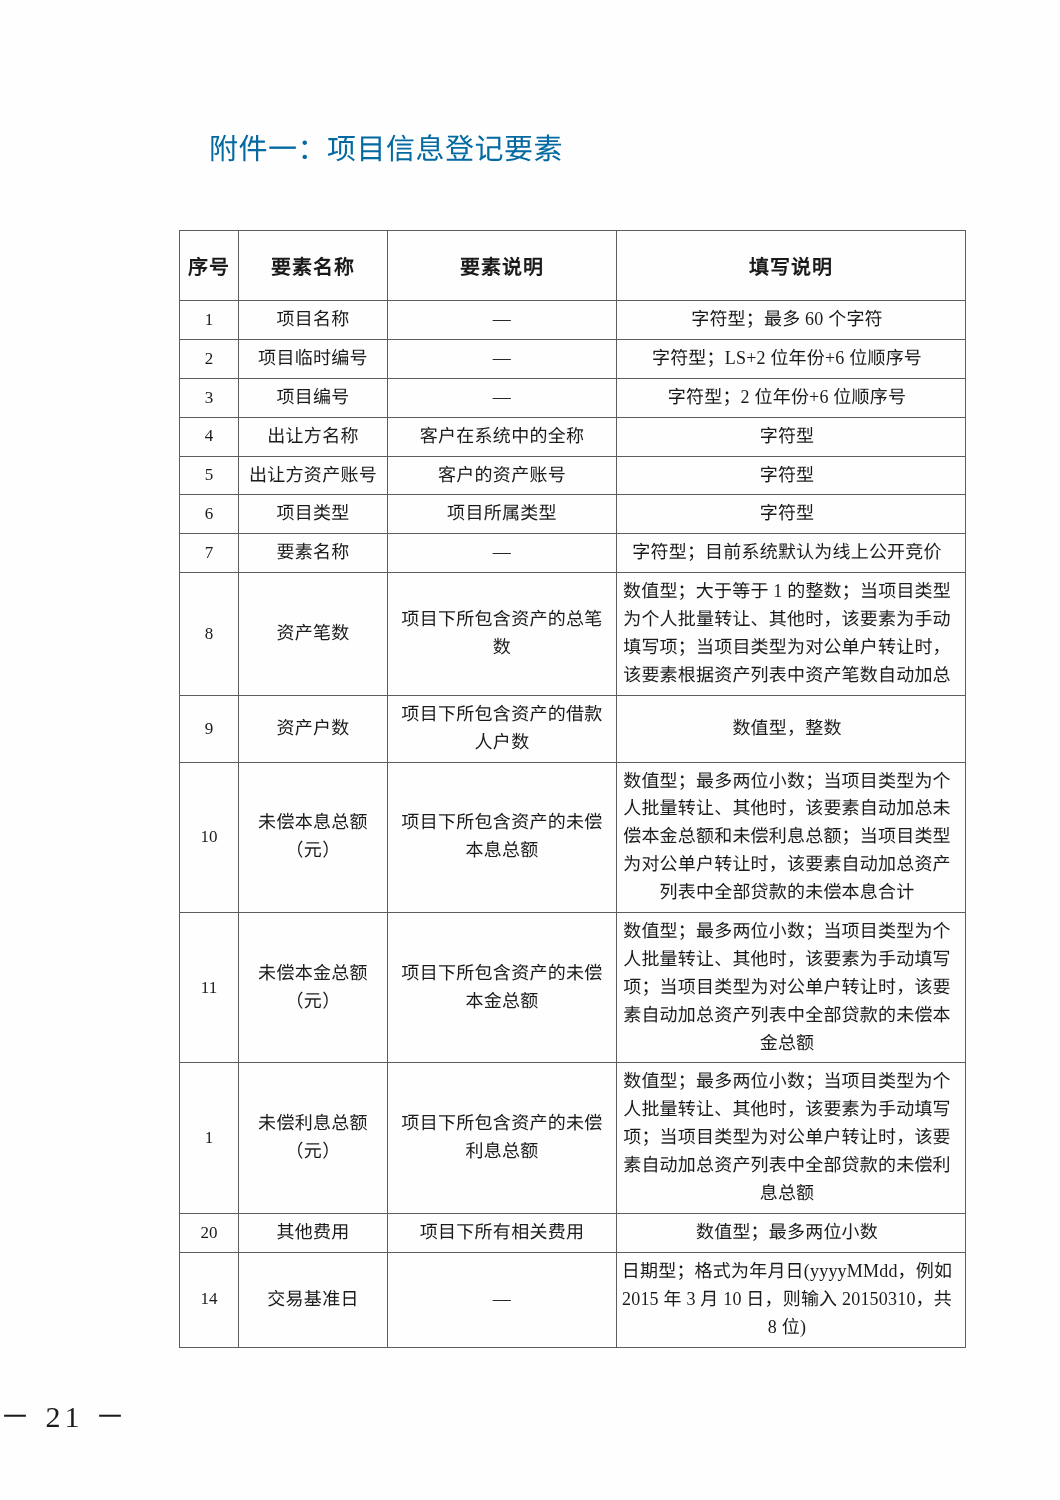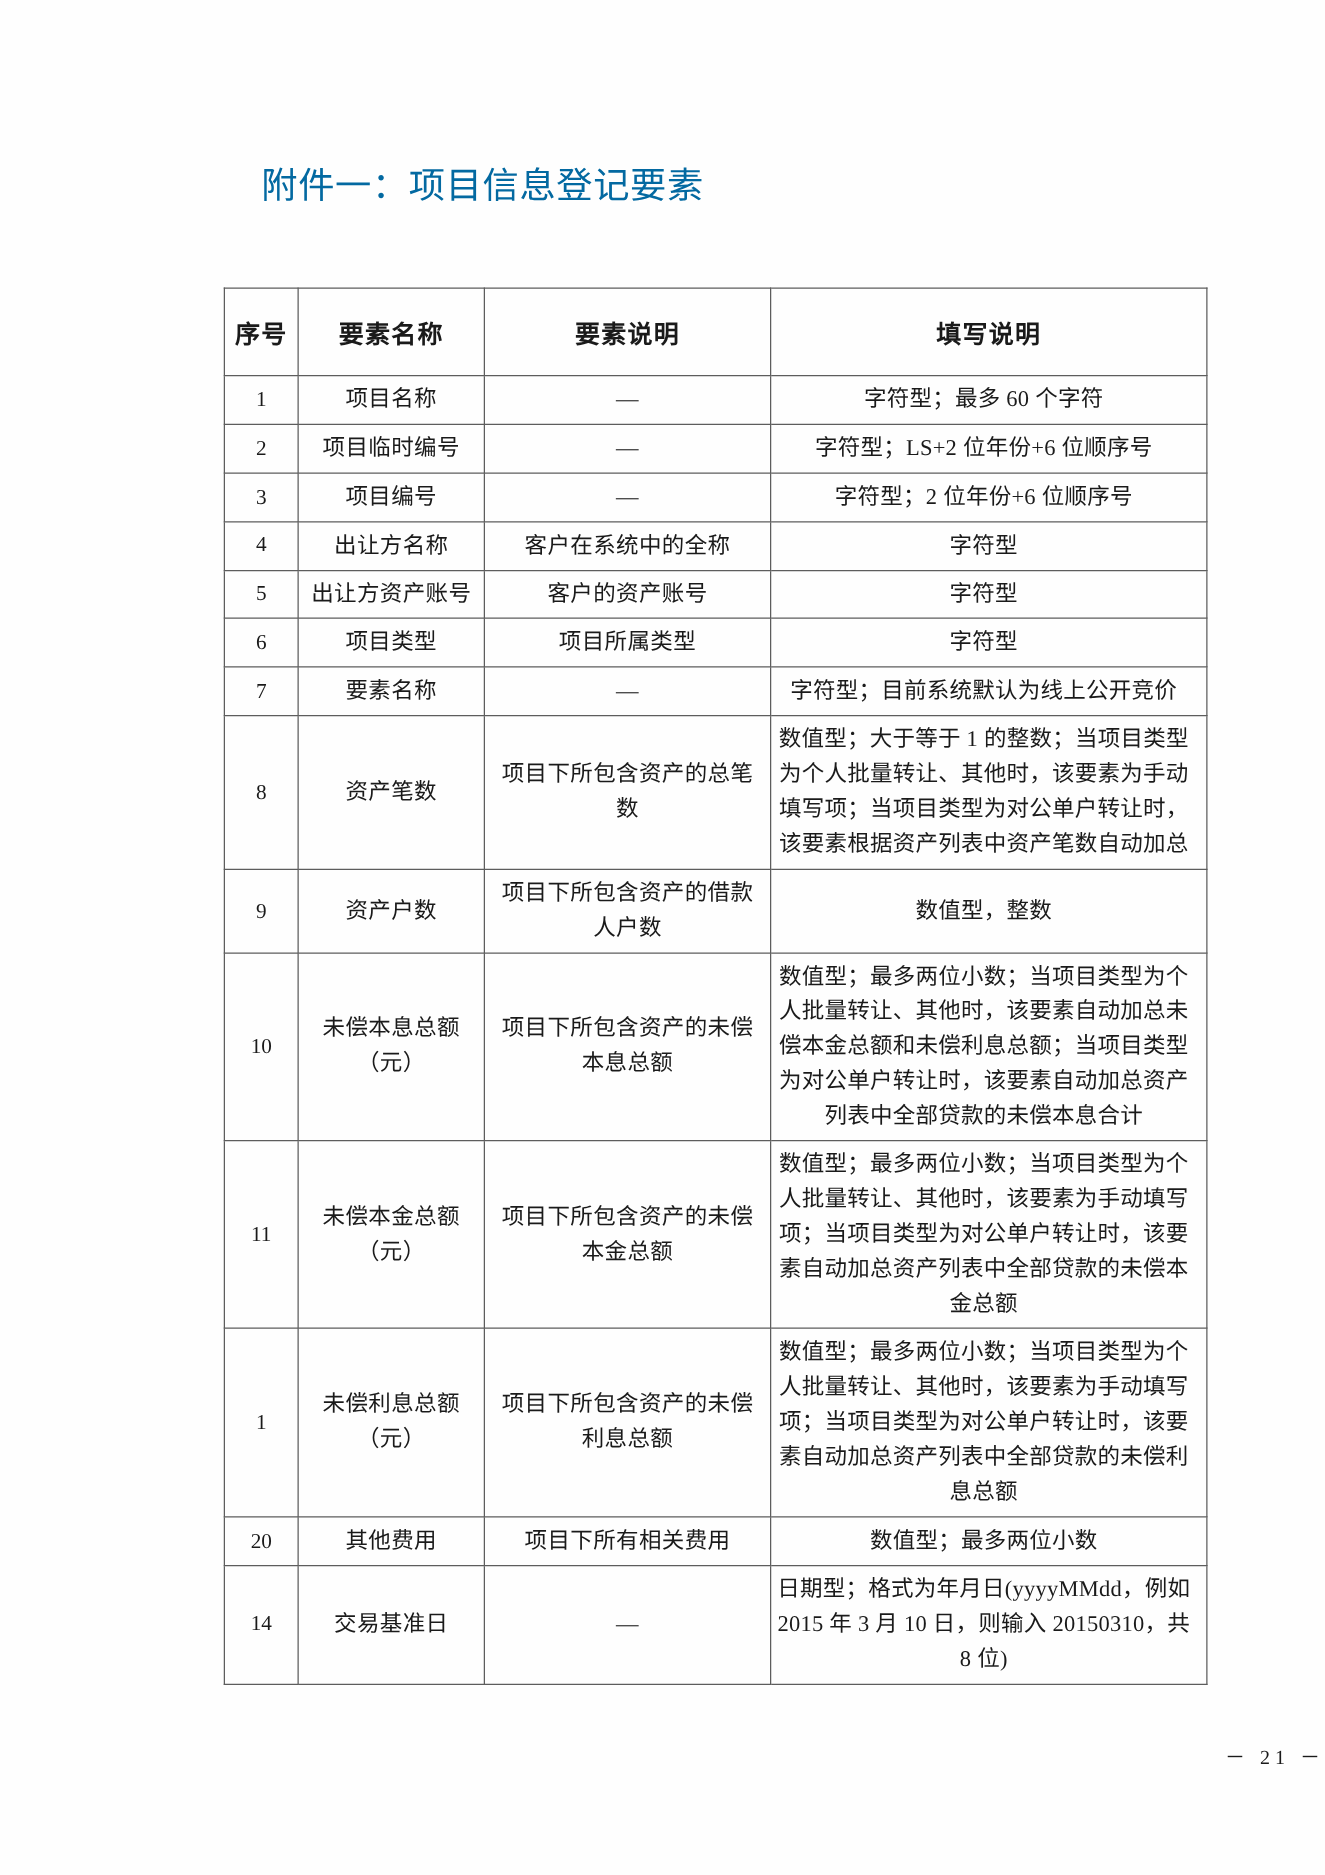--- a/index.html
+++ b/index.html
@@ -91,22 +91,22 @@
   }
   table.elements tbody tr.short td { height: 37px; }
   .dash-cell { font-size: 18px; }
 
   
   .page-footer {
     position: absolute;
     left: 0;
     right: 0;
     top: 1392px;
-    text-align: right;
-    font-size: 16px;
+    text-align: left;
+    font-size: 30px;
     letter-spacing: 4px;
     color: #1a1a1a;
     font-family: "Liberation Serif", "DejaVu Serif", serif;
   }
 </style>
 </head>
 <body>
 
 <div class="page">
 

